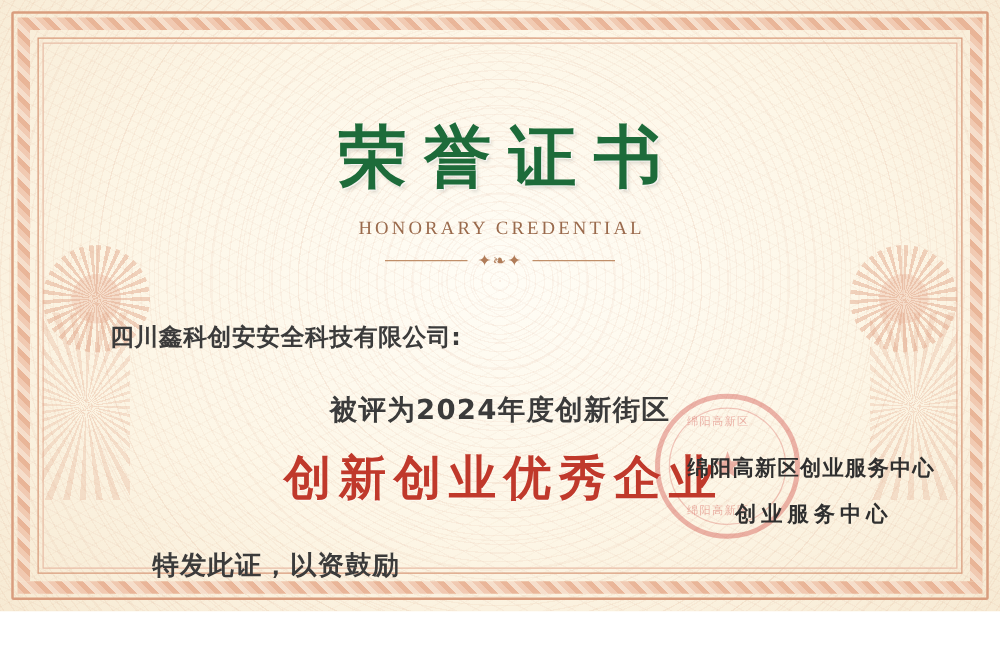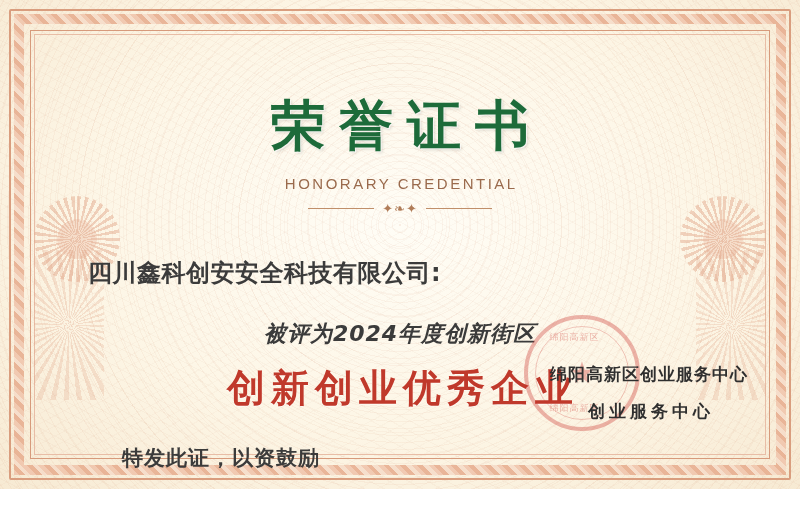--- a/index.html
+++ b/index.html
@@ -113,21 +113,21 @@
     font-size: 54px;
     letter-spacing: 14px;
     text-indent: 14px;
     color: #1d6b3a;
     text-shadow: 1px 1px 0 rgba(255,255,255,.7), 2px 2px 3px rgba(0,0,0,.12);
   }
 
   .subtitle {
     text-align: center;
     margin-top: 12px;
-    font-family: Liberation Sans, sans-serif;
+    font-family: Liberation Serif, serif;
     font-size: 15px;
     letter-spacing: 2.5px;
     text-indent: 2.5px;
     color: #9a6a4c;
   }
 
   .divider {
     display: flex;
     align-items: center;
     justify-content: center;
@@ -144,35 +144,34 @@
     font-size: 13px;
     line-height: 1;
     letter-spacing: 1px;
     color: #b07c58;
   }
 
   .recipient {
     margin-top: 42px;
     padding-left: 48px;
     font-family: "DejaVu Sans", sans-serif;
-    font-size: 24px;
+    font-size: 19px;
     font-weight: bold;
     color: #3b3b3b;
     letter-spacing: .5px;
   }
 
   .line-award {
     text-align: center;
     margin-top: 30px;
     font-family: "DejaVu Sans", sans-serif;
     font-size: 22px;
     font-weight: bold;
     color: #3b3b3b;
     letter-spacing: 1px;
-    font-style: italic;
   }
 
   .line-honor {
     text-align: center;
     margin-top: 14px;
     font-family: "DejaVu Serif", serif;
     font-size: 38px;
     font-weight: bold;
     color: #c0392b;
     letter-spacing: 6px;

